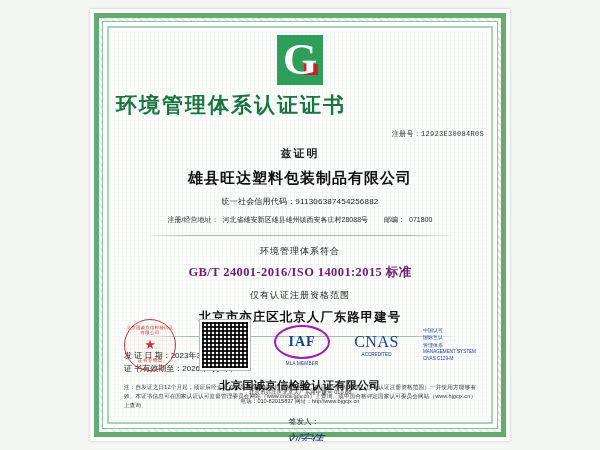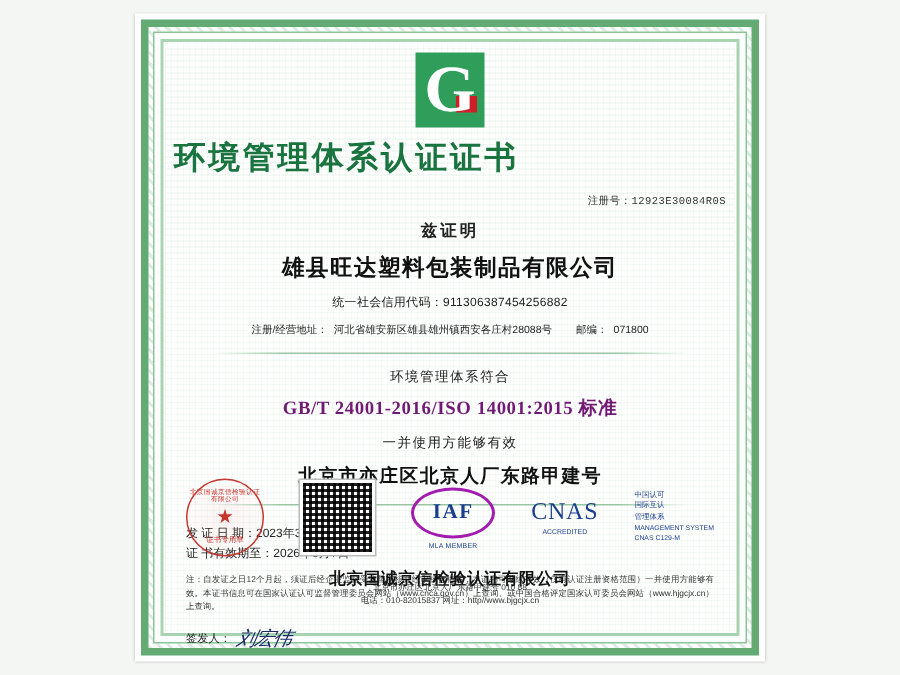--- a/index.html
+++ b/index.html
@@ -207,20 +207,21 @@
   }
 
   .sign-row {
     margin-top: 6px;
     margin-left: 8px;
     font-size: 7.5px;
     color: #222;
     display: flex;
     align-items: center;
     gap: 4px;
+    flex-direction: column;
   }
   .signature {
     font-family: "Liberation Serif", serif;
     font-style: italic;
     font-size: 13px;
     color: #1b2d6b;
     transform: skewX(-12deg);
     letter-spacing: -1px;
   }
 
@@ -385,21 +386,21 @@
         <span>河北省雄安新区雄县雄州镇西安各庄村28088号</span>
         <span class="zip">邮编：</span>
         <span>071800</span>
       </div>
 
       <div class="sep"></div>
 
       <div class="std-block">
         <div class="std-label">环境管理体系符合</div>
         <div class="std-code">GB/T 24001-2016/ISO 14001:2015 标准</div>
-        <div class="scope-label">一并使用方能够有效</div>
+        <div class="scope-label">仅有认证注册资格范围</div>
         <div class="scope-value">北京市亦庄区北京人厂东路甲建号</div>
       </div>
 
       <div class="sep"></div>
 
       <div class="dates">
         <div>
           <span>发 证 日 期：</span><span>2023年3月8日</span>
         </div>
         <div>

